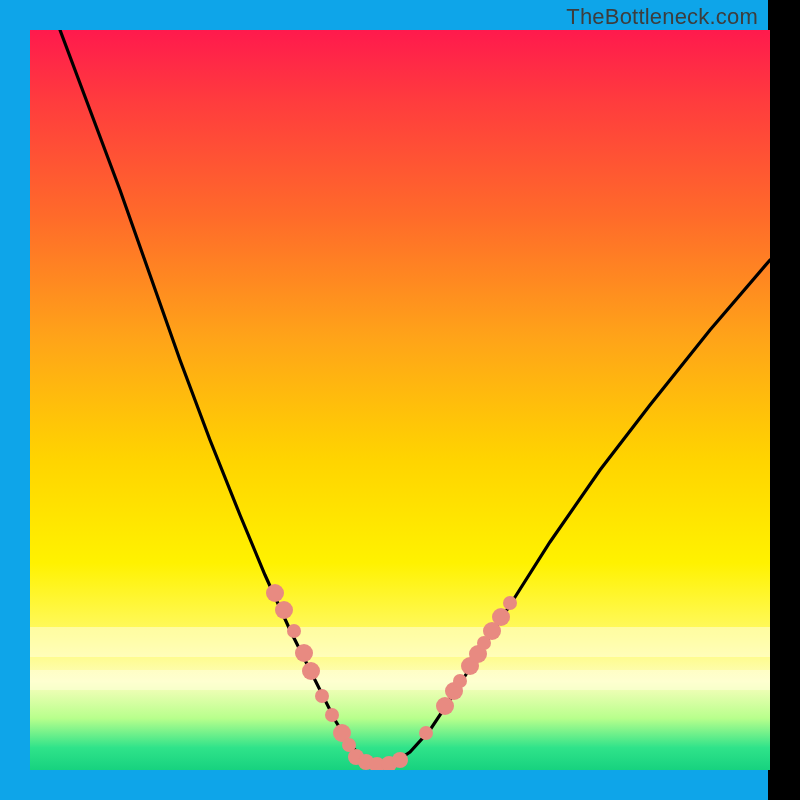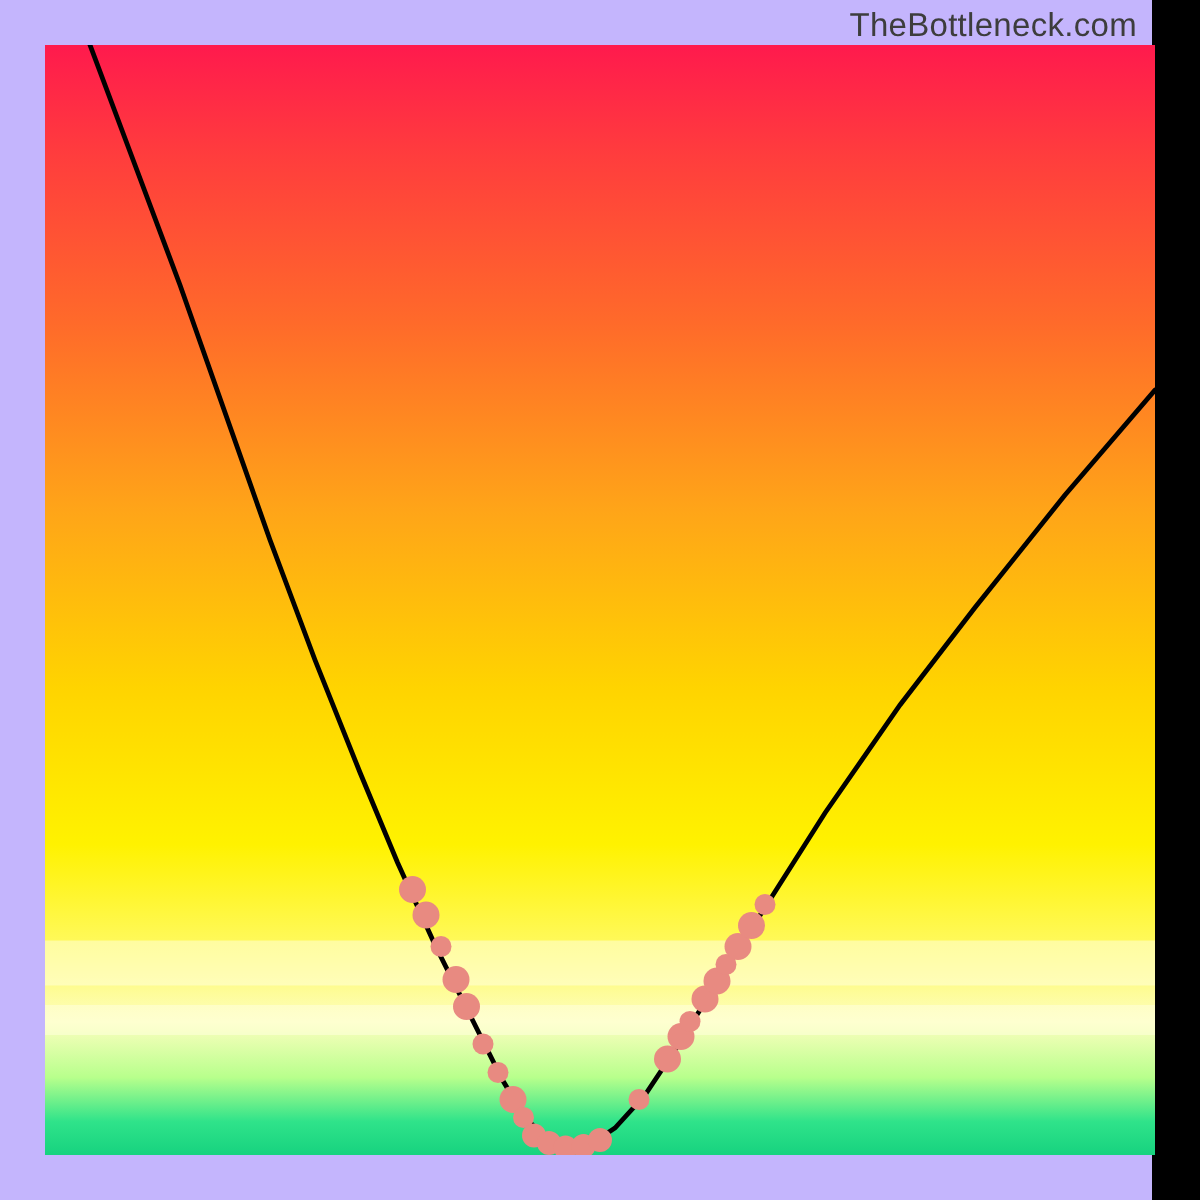--- a/index.html
+++ b/index.html
@@ -10,21 +10,21 @@
     background: #000;
     overflow: hidden;
     font-family: Arial, Helvetica, sans-serif;
   }
   .frame {
     position: absolute;
     top: 0;
     left: 0;
     width: 768px;
     height: 800px;
-    background: #c4b5fd;
+    background: #0ea5e9;
   }
   .plot {
     position: absolute;
     top: 30px;
     left: 30px;
     width: 740px;
     height: 740px;
     background: linear-gradient(to bottom,
       #ff1a4d 0%,
       #ff3d3d 10%,

